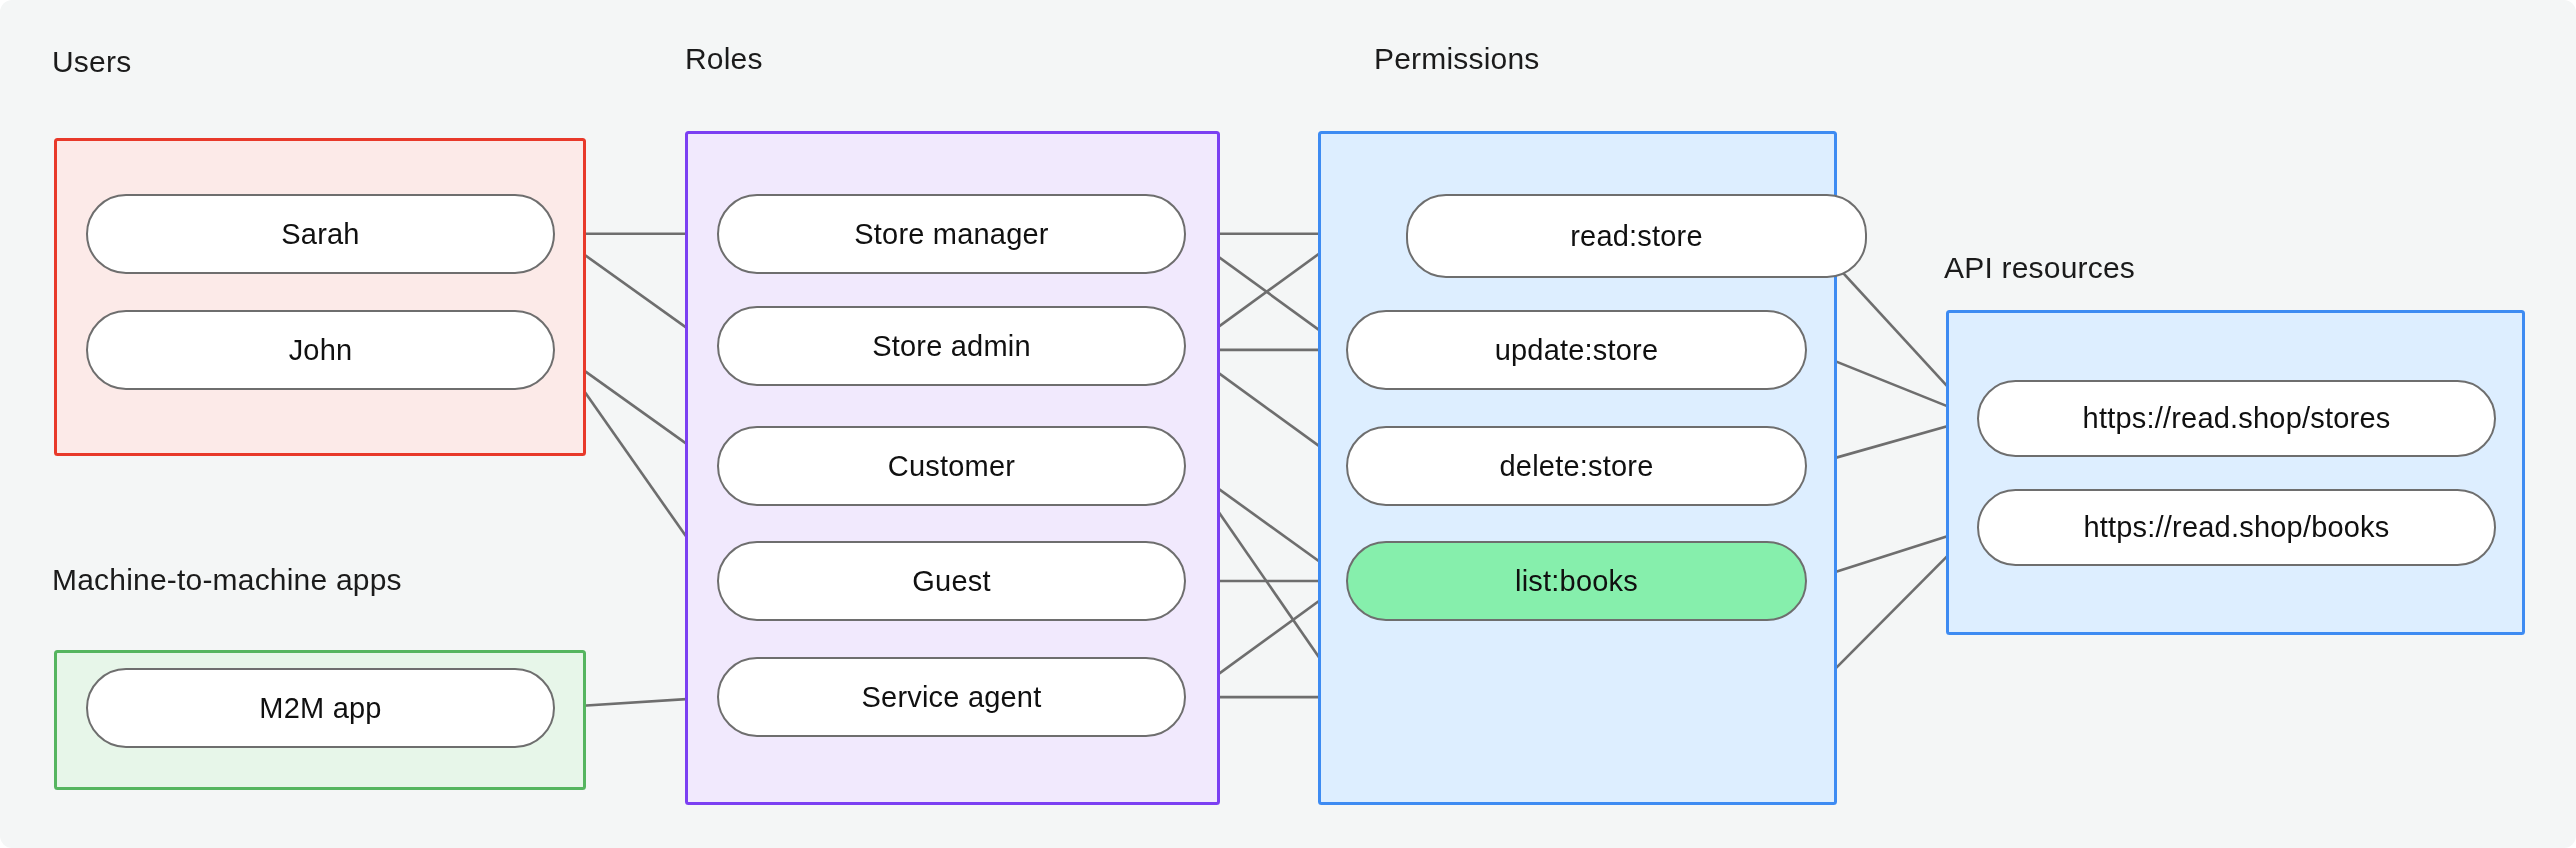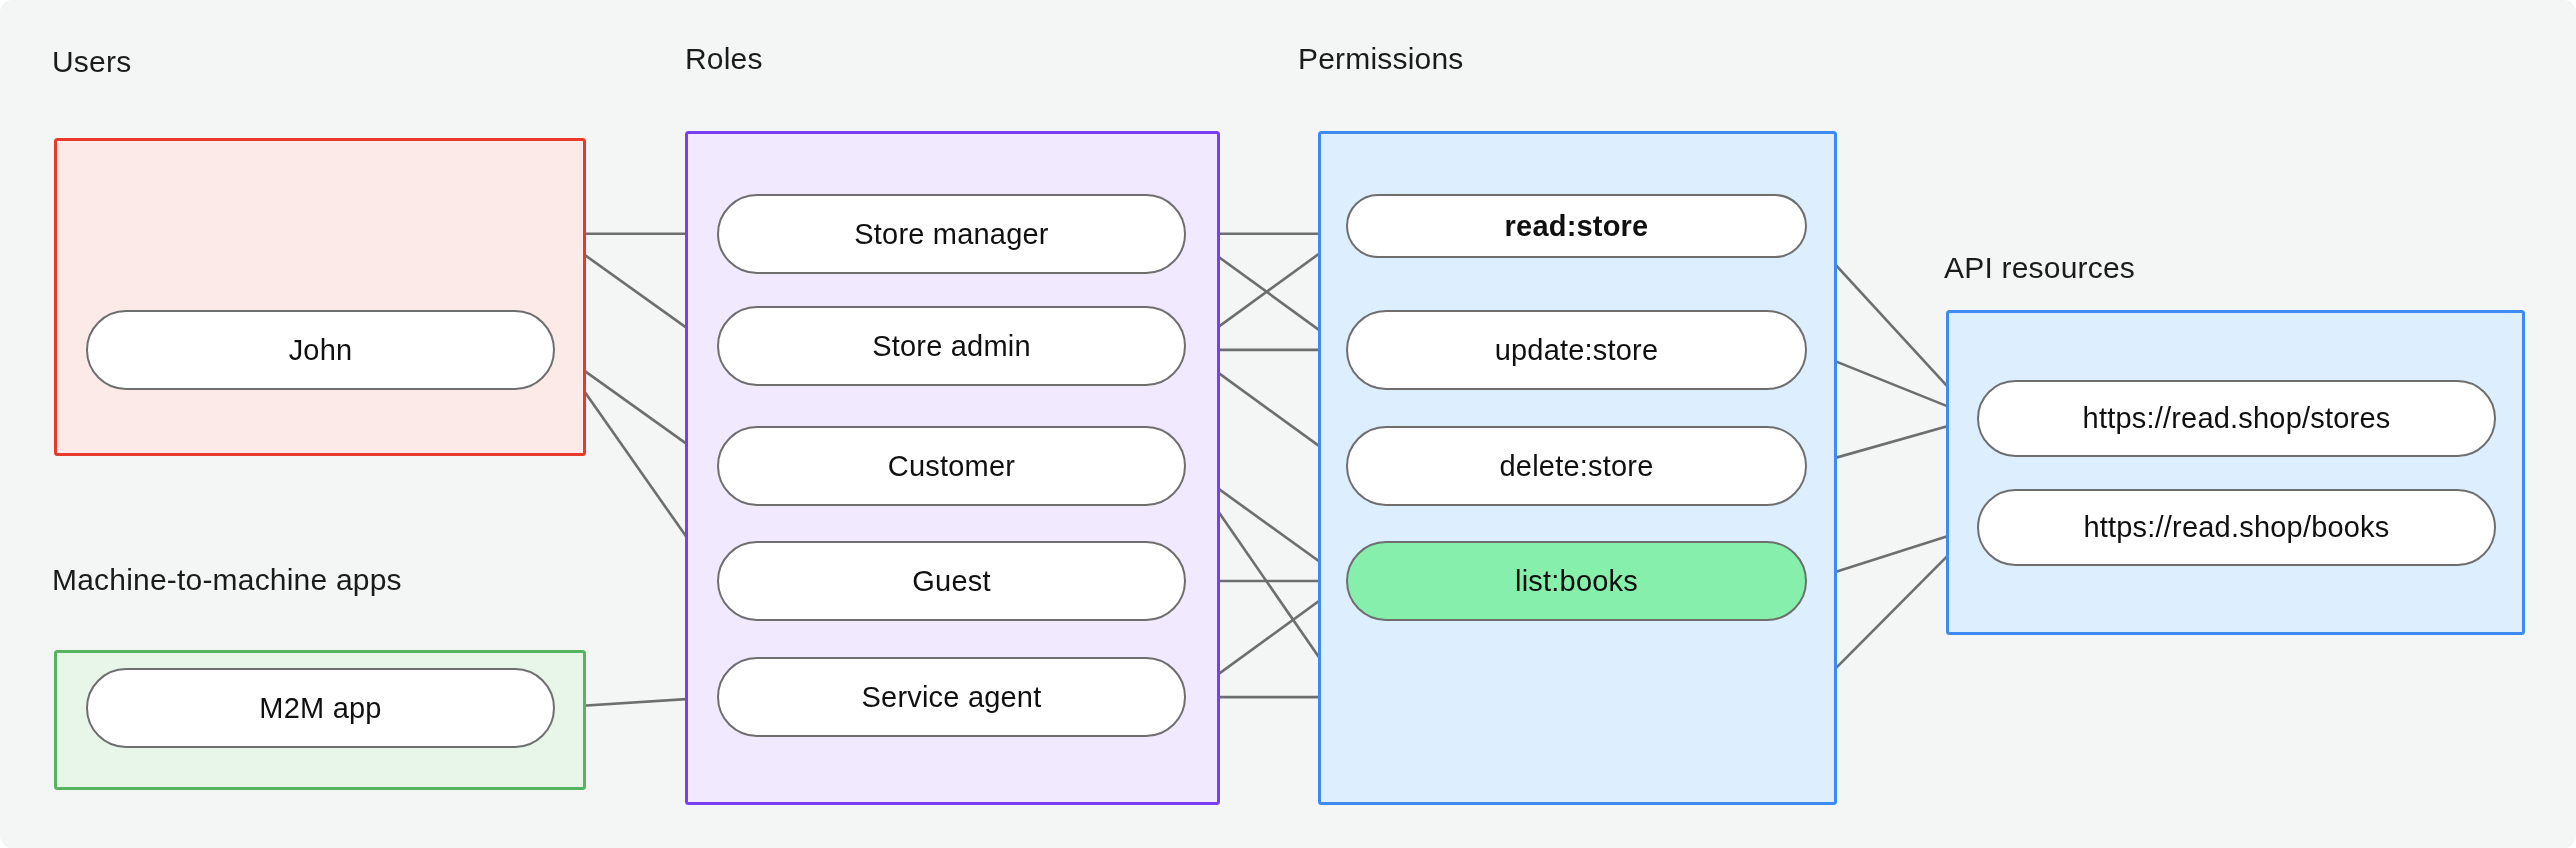--- a/index.html
+++ b/index.html
@@ -80,30 +80,31 @@
       <circle cx="2265" cy="479" r="9" fill="#757575"></circle>
       <circle cx="2265" cy="604" r="9" fill="#757575"></circle>
     </svg>
 <div class="group-box" style="left: 54px; top: 138px; width: 532px; height: 318px; border-color: rgb(232, 57, 42); background: rgb(252, 234, 232);"></div>
     <div class="group-label" style="left: 52px; top: 45px;">Users</div>
     <div class="group-box" style="left: 54px; top: 650px; width: 532px; height: 140px; border-color: rgb(85, 181, 95); background: rgb(231, 246, 233);"></div>
     <div class="group-label" style="left: 52px; top: 563px;">Machine-to-machine apps</div>
     <div class="group-box" style="left: 685px; top: 131px; width: 535px; height: 674px; border-color: rgb(123, 63, 242); background: rgb(241, 233, 253);"></div>
     <div class="group-label" style="left: 685px; top: 42px;">Roles</div>
     <div class="group-box" style="left: 1318px; top: 131px; width: 519px; height: 674px; border-color: rgb(61, 139, 242); background: rgb(221, 238, 255);"></div>
-    <div class="group-label" style="left: 1298px; top: 42px;">Permissions</div>
+    <div class="group-label" style="left: 1374px; top: 42px;">Permissions</div>
     <div class="group-box" style="left: 1946px; top: 310px; width: 579px; height: 325px; border-color: rgb(61, 139, 242); background: rgb(221, 238, 255);"></div>
     <div class="group-label" style="left: 1944px; top: 251px;">API resources</div>
+    <div class="node" style="left: 86px; top: 194px; width: 469px; height: 80px; border-color: rgb(110, 110, 110); background: rgb(255, 255, 255);">Sarah</div>
     <div class="node" style="left: 86px; top: 310px; width: 469px; height: 80px; border-color: rgb(110, 110, 110); background: rgb(255, 255, 255);">John</div>
     <div class="node" style="left: 86px; top: 668px; width: 469px; height: 80px; border-color: rgb(110, 110, 110); background: rgb(255, 255, 255);">M2M app</div>
     <div class="node" style="left: 717px; top: 194px; width: 469px; height: 80px; border-color: rgb(110, 110, 110); background: rgb(255, 255, 255);">Store manager</div>
     <div class="node" style="left: 717px; top: 306px; width: 469px; height: 80px; border-color: rgb(110, 110, 110); background: rgb(255, 255, 255);">Store admin</div>
     <div class="node" style="left: 717px; top: 426px; width: 469px; height: 80px; border-color: rgb(110, 110, 110); background: rgb(255, 255, 255);">Customer</div>
     <div class="node" style="left: 717px; top: 541px; width: 469px; height: 80px; border-color: rgb(110, 110, 110); background: rgb(255, 255, 255);">Guest</div>
     <div class="node" style="left: 717px; top: 657px; width: 469px; height: 80px; border-color: rgb(110, 110, 110); background: rgb(255, 255, 255);">Service agent</div>
-    <div class="node" style="left: 1346px; top: 194px; width: 461px; height: 64px; border-color: rgb(110, 110, 110); background: rgb(255, 255, 255); font-weight: bold;">read:store</div>
+    <div class="node" style="left: 1406px; top: 194px; width: 461px; height: 84px; border-color: rgb(110, 110, 110); background: rgb(255, 255, 255);">read:store</div>
     <div class="node" style="left: 1346px; top: 310px; width: 461px; height: 80px; border-color: rgb(110, 110, 110); background: rgb(255, 255, 255);">update:store</div>
     <div class="node" style="left: 1346px; top: 426px; width: 461px; height: 80px; border-color: rgb(110, 110, 110); background: rgb(255, 255, 255);">delete:store</div>
     <div class="node" style="left: 1346px; top: 541px; width: 461px; height: 80px; border-color: rgb(110, 110, 110); background: #86efac;">list:books</div>
     <div class="node" style="left: 1977px; top: 380px; width: 519px; height: 77px; border-color: rgb(110, 110, 110); background: rgb(255, 255, 255);">https://read.shop/stores</div>
     <div class="node" style="left: 1977px; top: 489px; width: 519px; height: 77px; border-color: rgb(110, 110, 110); background: rgb(255, 255, 255);">https://read.shop/books</div>
   </div>
 
 
 </body></html>

